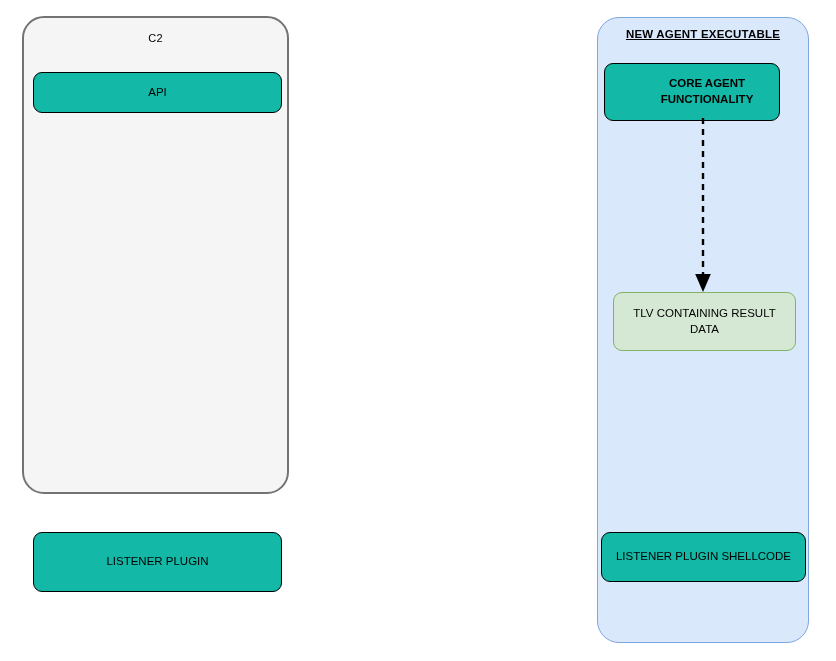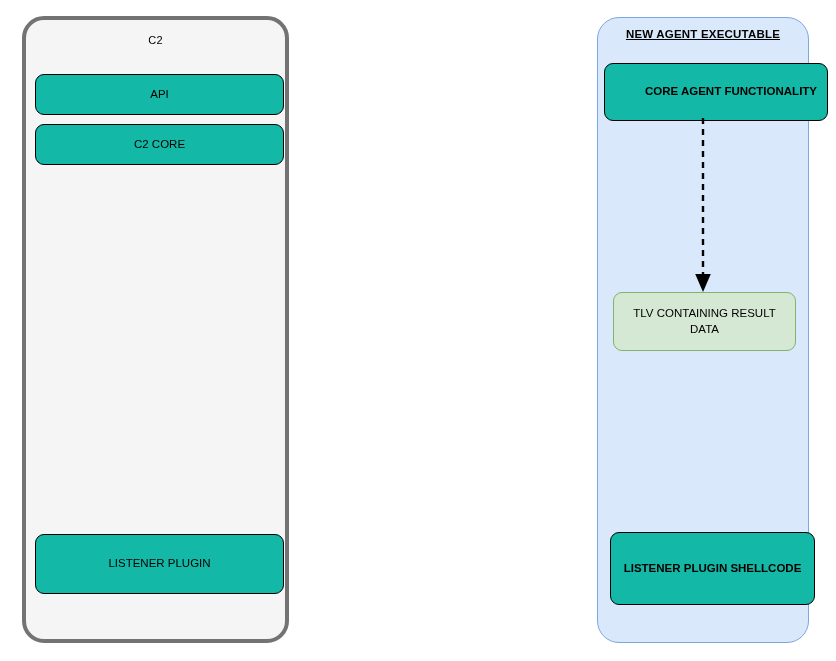--- a/index.html
+++ b/index.html
@@ -25,23 +25,23 @@
   
   .panel {
     position: absolute;
     box-sizing: border-box;
     border-radius: 22px;
   }
   .panel-c2 {
     left: 22px;
     top: 16px;
     width: 267px;
-    height: 627px;
+    height: 478px;
     background: #f5f5f5;
-    border: 4px solid #737373;
+    border: 2px solid #737373;
   }
   .panel-agent {
     left: 597px;
     top: 17px;
     width: 212px;
     height: 626px;
     background: #dae8fc;
     border: 1px solid #7ea6e0;
   }
 
@@ -87,23 +87,23 @@
   .node-green {
     background: #d5e8d4;
     border: 1.4px solid #82b366;
     justify-content: flex-end;
   }
 
   .node-api        { left:  9px; top:  54px; width: 249px; height: 41px; }
   .node-c2core     { left:  9px; top: 104px; width: 249px; height: 41px; }
   .node-listener   { left:  9px; top: 514px; width: 249px; height: 60px; align-items: center; }
 
-  .node-core-agent { left:   6px; top:  45px; width: 224px; height: 58px; font-weight: bold; font-size: 11.5px; padding-left: 36px; }
+  .node-core-agent { left:   6px; top:  45px; width: 176px; height: 58px; font-weight: bold; font-size: 11.5px; padding-left: 36px; }
   .node-tlv        { left:  15px; top: 274px; width: 183px; height: 59px; }
-  .node-shellcode  { left:   3px; top: 514px; width: 205px; height: 73px; font-weight: bold; font-size: 11.5px; margin-left: 9px; }
+  .node-shellcode  { left:   3px; top: 514px; width: 205px; height: 50px; font-weight: normal; font-size: 11.5px; }
 
   
   .arrow-svg {
     position: absolute;
     left: 690px;
     top: 118px;
     width: 26px;
     height: 176px;
     overflow: visible;
   }
@@ -113,23 +113,20 @@
 
 <div class="canvas">
 
   <div class="panel panel-c2">
     <div class="panel-title">C2</div>
 
     <div class="node node-white node-api">
       <span>API</span>
     </div>
 
-    <div class="node node-white node-c2core">
-      <span>C2 CORE</span>
-    </div>
 
     <div class="node node-white node-listener">
       <span>LISTENER PLUGIN</span>
     </div>
   </div>
 
   <div class="panel panel-agent">
     <div class="panel-title">NEW AGENT EXECUTABLE</div>
 
     <div class="node node-white node-core-agent">

